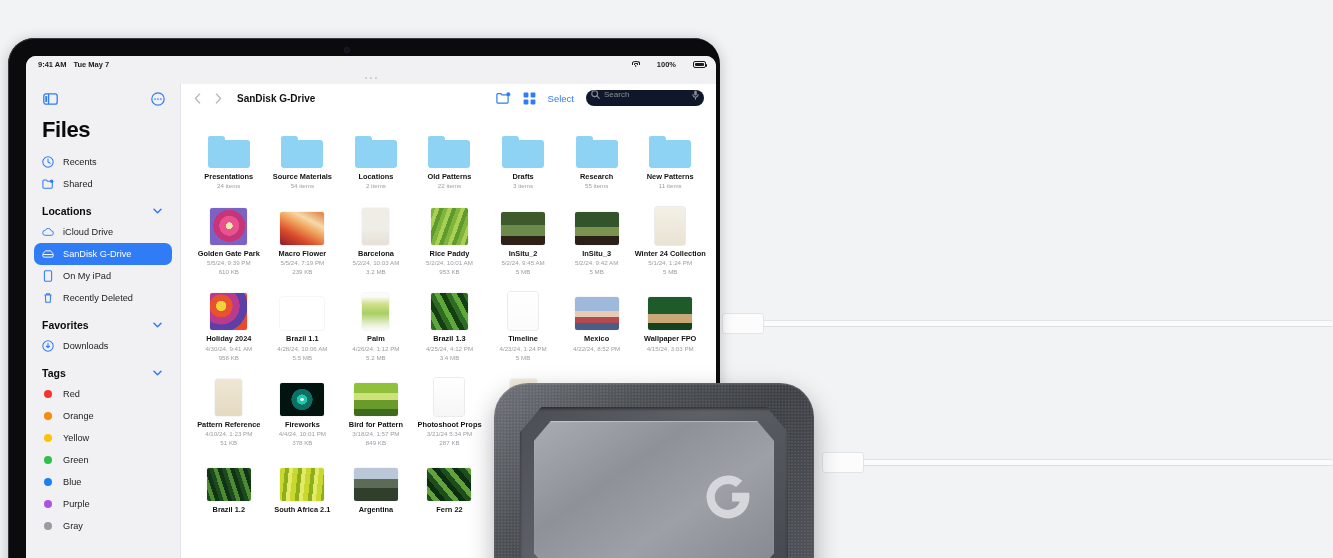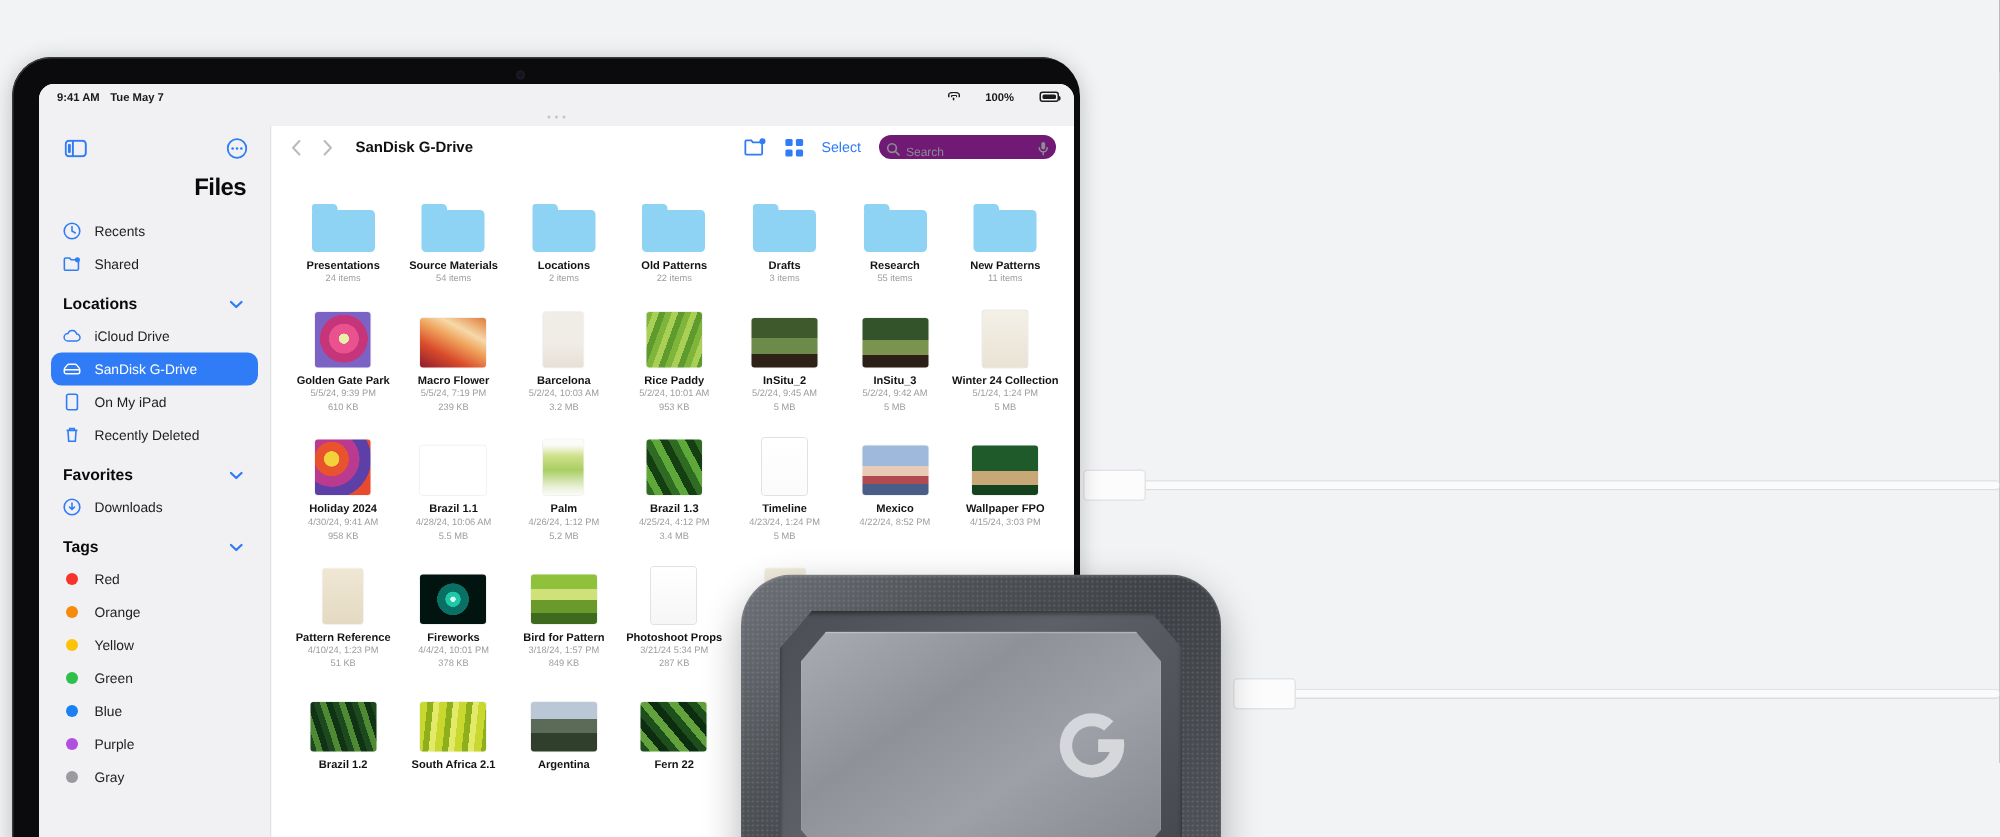--- a/index.html
+++ b/index.html
@@ -71,21 +71,21 @@
   #app { flex:1; display:flex; min-height:0; }
 
   
   #sidebar {
     width: 155px; background:#f1f1f3; border-right:1px solid #e3e3e5;
     padding: 4px 0 0 0; display:flex; flex-direction:column;
     overflow:hidden;
   }
   #sb-top { display:flex; align-items:center; justify-content:space-between; padding: 3px 14px 0 16px; }
   .sb-icon-btn { width:16px; height:16px; color:#2f7cf6; display:flex; align-items:center; justify-content:center; }
-  #sb-title { font-size: 16px; font-weight: bold; color:#0a0a0a; padding: 10px 16px 8px 16px; letter-spacing:-.4px;text-align:right; }
+  #sb-title { font-size: 22px; font-weight: bold; color:#0a0a0a; padding: 10px 16px 8px 16px; letter-spacing:-.4px; }
 
   .sb-row {
     display:flex; align-items:center; gap:9px;
     height:22px; margin: 0 8px; padding: 0 8px;
     border-radius: 7px; font-size: 9.2px; color:#1d1d1f;
   }
   .sb-row.sel { background:#2f7cf6; color:#fff; }
   .sb-row.sel .ic { color:#fff; }
   .sb-row .ic { width:12px; height:12px; color:#2f7cf6; display:flex; align-items:center; justify-content:center; flex:0 0 12px; }
   .sb-head {
@@ -97,22 +97,22 @@
 
   
   #main { flex:1; background:#fff; display:flex; flex-direction:column; min-width:0; overflow:hidden; }
   #toolbar { height:28px; display:flex; align-items:center; padding: 0 12px 0 8px; gap:4px; flex:0 0 28px; }
   .nav-arrow { width:17px; height:17px; display:flex; align-items:center; justify-content:center; color:#b9bbc0; font-size:12px; }
   #crumb { font-size: 10px; font-weight: bold; color:#111; margin-left: 6px; }
   #tb-right { margin-left:auto; display:flex; align-items:center; gap:12px; }
   .tb-ic { color:#2f7cf6; display:flex; align-items:center; }
   #select-btn { color:#2f7cf6; font-size: 9.5px; }
   #search {
-    width: 118px; height: 16px; background:#701a75; border-radius:8px;
-    display:flex; align-items:flex-end; gap:4px; padding: 0 5px; color:#8b8d93; font-size: 8px;
+    width: 118px; height: 16px; background:#0f172a; border-radius:8px;
+    display:flex; align-items:flex-start; gap:4px; padding: 0 5px; color:#8b8d93; font-size: 8px;
   }
   #search .sp { margin-left:auto; }
 
   
   #grid {
     flex:1; padding: 6px 10px 0 12px;
     display:grid; grid-template-columns: repeat(7, 1fr);
     row-gap: 4px; column-gap: 2px;
     align-content:start; overflow:hidden;
   }

